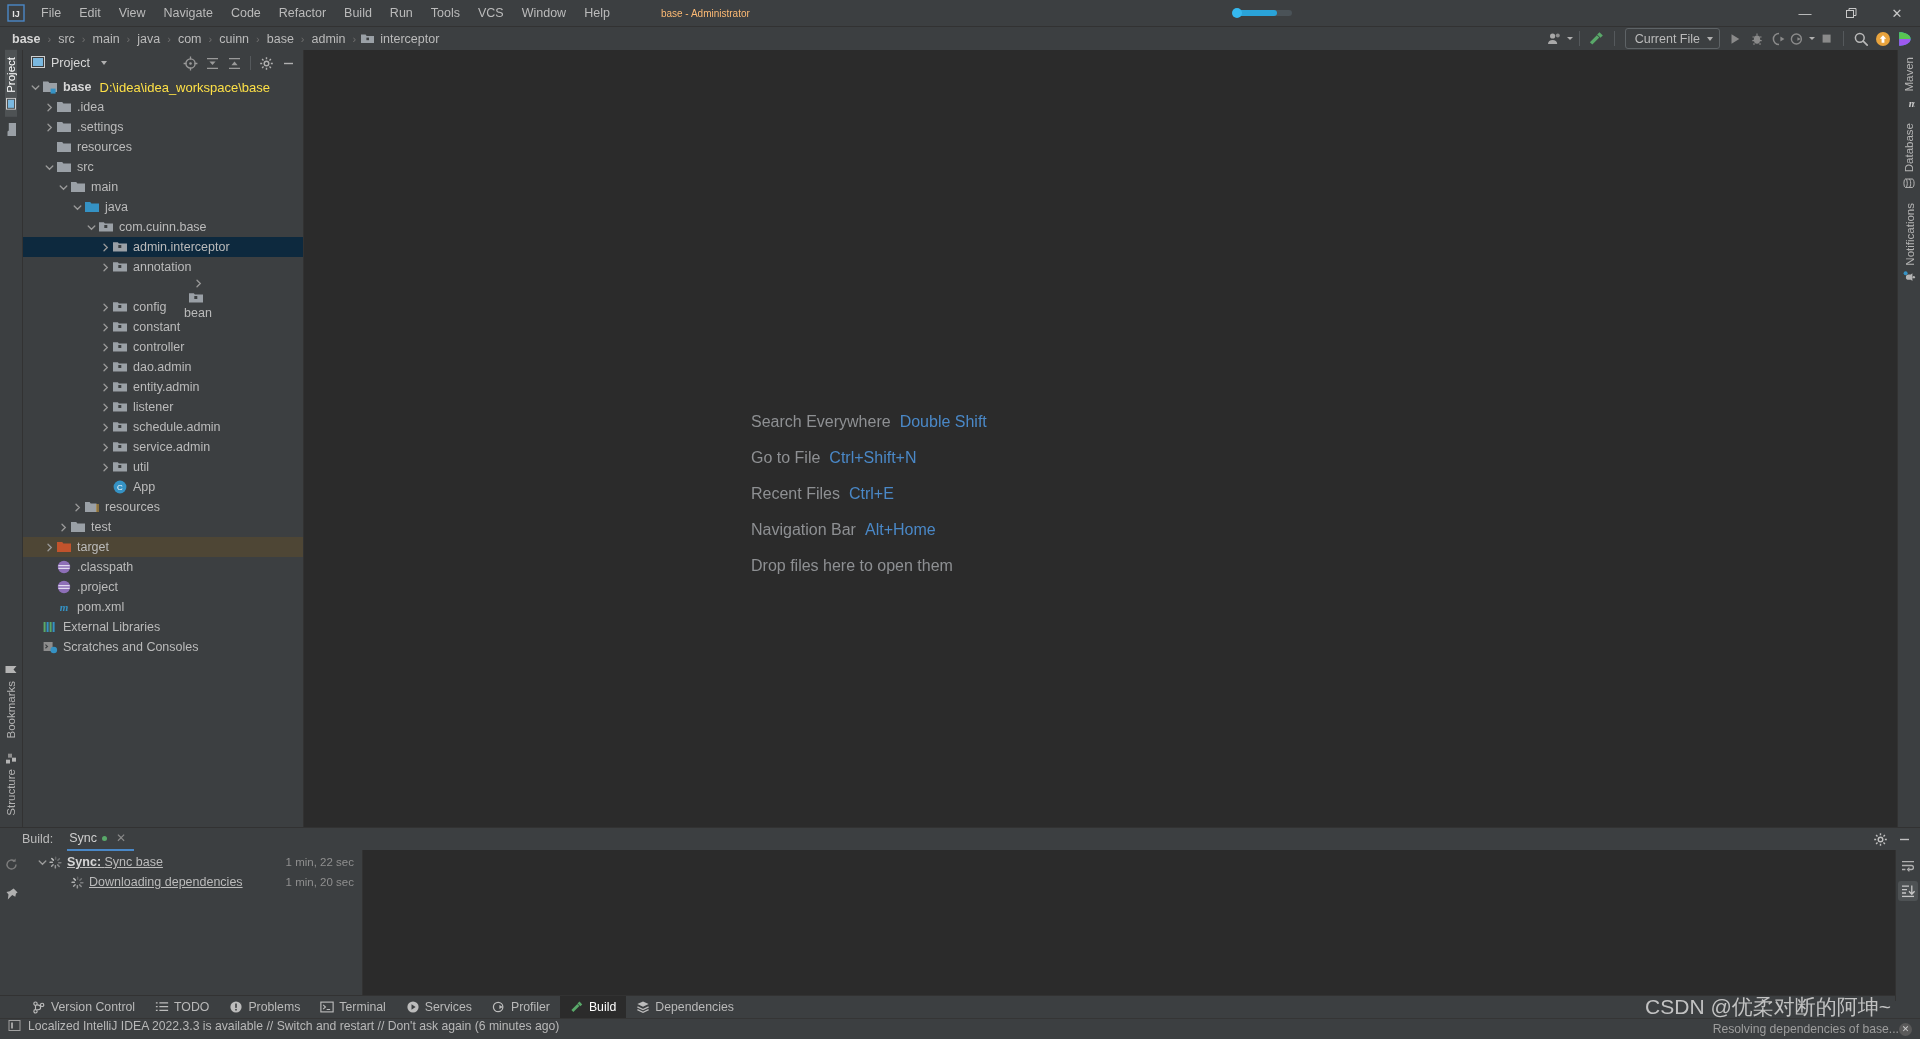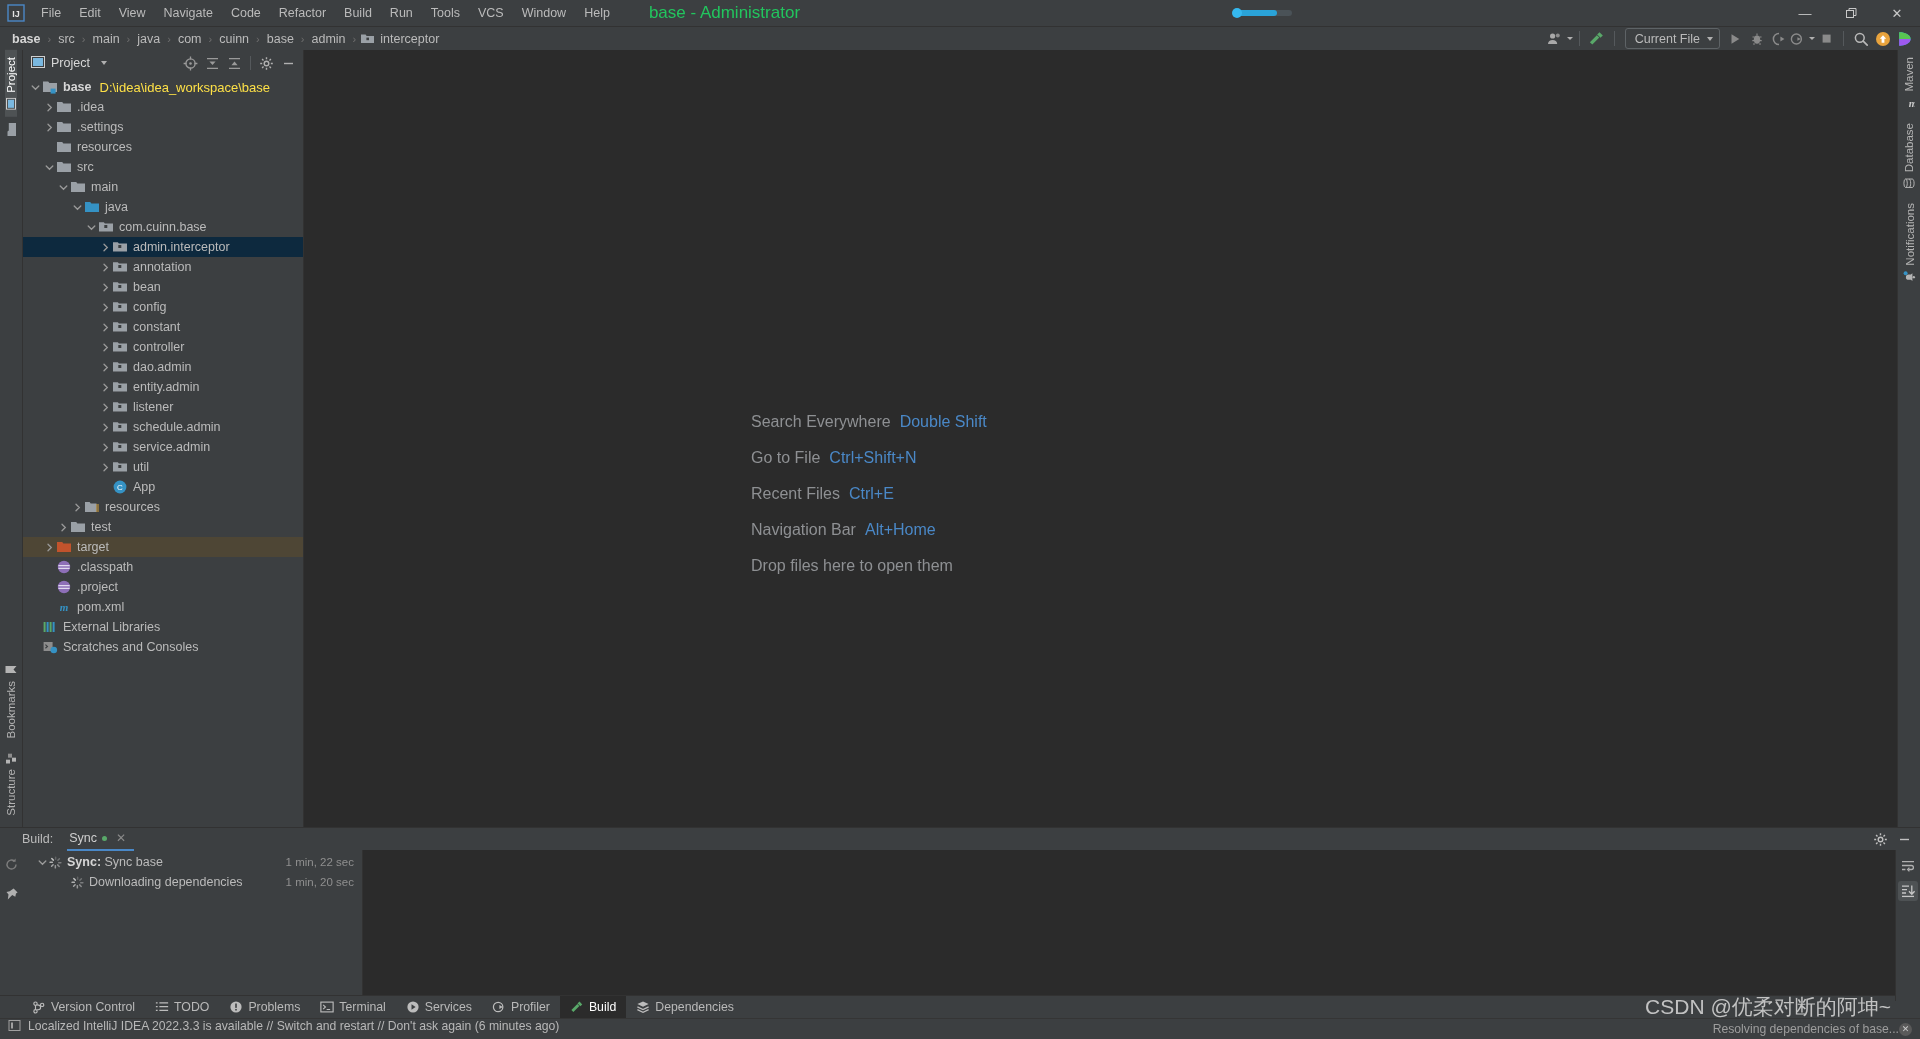--- a/index.html
+++ b/index.html
@@ -9,21 +9,21 @@
     font-size:12.5px;color:#bbbbbb;-webkit-font-smoothing:antialiased;
   }
   .app{position:relative;width:1920px;height:1039px;background:#3c3f41;display:flex;flex-direction:column;}
 
   
   .titlebar{height:26px;background:#3c3f41;display:flex;align-items:center;flex:0 0 26px;position:relative;}
   .ij-logo{width:20px;height:20px;margin-left:6px;margin-right:6px;display:flex;align-items:center;justify-content:center;}
   .ij-logo svg{display:block;}
   .menu{display:flex;align-items:center;height:26px;}
   .menu-item{padding:0 9px;height:26px;line-height:26px;color:#bbbbbb;font-size:12.5px;cursor:default;white-space:nowrap;}
-  .win-title{margin-left:30px;color:#22c55e;font-size:17px;white-space:nowrap;}
+  .win-title{margin-left:42px;color:#fdba74;font-size:10px;white-space:nowrap;}
   .title-progress{position:absolute;left:1232px;top:8px;width:60px;height:9px;}
   .tp-track{position:absolute;left:10px;top:2px;width:50px;height:6px;background:#4a5257;border-radius:3px;}
   .tp-fill{position:absolute;left:6px;top:2px;width:39px;height:6px;background:#2aa3d8;border-radius:3px;}
   .tp-knob{position:absolute;left:0px;top:0px;width:10px;height:10px;border-radius:50%;background:#35b8ef;}
   .win-ctl{position:absolute;right:0;top:0;height:26px;display:flex;align-items:center;}
   .wc{width:46px;height:26px;display:flex;align-items:center;justify-content:center;color:#c8c8c8;font-size:13px;cursor:default;}
 
   
   .navrow{height:23px;background:#3c3f41;border-top:1px solid #323232;display:flex;align-items:center;flex:0 0 23px;position:relative;}
   .crumbs{display:flex;align-items:center;padding-left:10px;}
@@ -80,21 +80,21 @@
   .rstripe{width:22px;flex:0 0 22px;background:#3c3f41;border-left:1px solid #323232;display:flex;flex-direction:column;align-items:center;}
 
   
   .buildwin{flex:0 0 167px;height:167px;background:#3c3f41;display:flex;flex-direction:column;border-top:1px solid #323232;}
   .bw-head{height:22px;flex:0 0 22px;background:#3c3f41;display:flex;align-items:center;position:relative;padding-left:22px;}
   .bw-label{color:#bbbbbb;font-size:12.5px;margin-right:14px;}
   .bw-tab{height:22px;display:flex;align-items:center;gap:4px;padding:0 8px 0 2px;color:#cfcfcf;font-size:12.5px;border-bottom:2px solid #4a88c7;cursor:default;}
   .greendot{width:5px;height:5px;border-radius:50%;background:#59a869;display:inline-block;margin-left:1px;}
   .bw-x{color:#8a8a8a;font-size:12px;margin-left:5px;cursor:default;}
   .bw-headright{position:absolute;right:6px;top:0;height:22px;display:flex;align-items:center;gap:4px;}
-  .bw-body{flex:1 1 auto;display:flex;min-height:0;}
+  .bw-body{flex:1 1 auto;display:flex;min-height:0;text-decoration:underline;}
   .bw-gutter{width:22px;flex:0 0 22px;background:#3c3f41;display:flex;flex-direction:column;align-items:center;padding-top:4px;gap:10px;}
   .bw-tree{flex:0 0 340px;background:#3c3f41;padding-top:2px;}
   .bw-row{height:20px;display:flex;align-items:center;font-size:12.5px;color:#bbbbbb;white-space:nowrap;position:relative;cursor:default;padding-right:8px;}
   .bw-time{position:absolute;right:8px;color:#8f8f8f;font-size:11.5px;}
   .bw-detail{flex:1 1 auto;background:#2b2b2b;border-left:1px solid #323232;position:relative;}
   .bw-detail-side{position:absolute;right:0;top:0;width:24px;height:100%;background:#3c3f41;border-left:1px solid #323232;display:flex;flex-direction:column;align-items:center;padding-top:6px;gap:5px;}
   .sbtn{width:20px;height:20px;display:flex;align-items:center;justify-content:center;border-radius:3px;cursor:default;}
   .sbtn.on{background:#4e5254;}
   .spin{display:inline-block;width:13px;height:13px;margin-right:5px;}
 
@@ -471,21 +471,21 @@
               </svg>
             </span>
             <span class="tico">
               <svg width="16" height="16" viewBox="0 0 16 16">
                 <path d="M1 3.2h4.8l1.1 1.4H15V12.6H1z" fill="#9aa0a6"></path>
                 <rect x="6.3" y="6" width="3" height="3" fill="#3c3f41"></rect>
               </svg>
             </span>
             <span class="tlabel">annotation</span>
           </div>
-          <div class="trow" style="padding-left: 76px;">
+          <div class="trow" style="padding-left: 76px; flex-direction: column;">
             <span class="arrow">
               <svg width="9" height="9" viewBox="0 0 9 9">
                 <path d="M3 1.2L6.3 4.5 3 7.8" fill="none" stroke="#9a9a9a" stroke-width="1.3" stroke-linecap="round"></path>
               </svg>
             </span>
             <span class="tico">
               <svg width="16" height="16" viewBox="0 0 16 16">
                 <path d="M1 3.2h4.8l1.1 1.4H15V12.6H1z" fill="#9aa0a6"></path>
                 <rect x="6.3" y="6" width="3" height="3" fill="#3c3f41"></rect>
               </svg>

